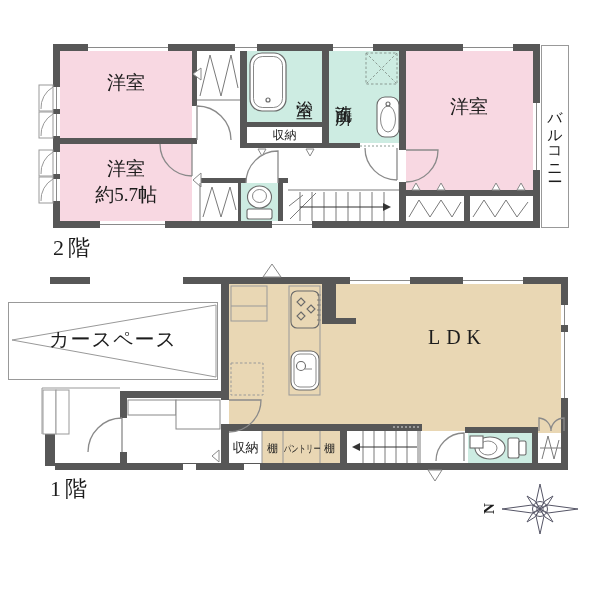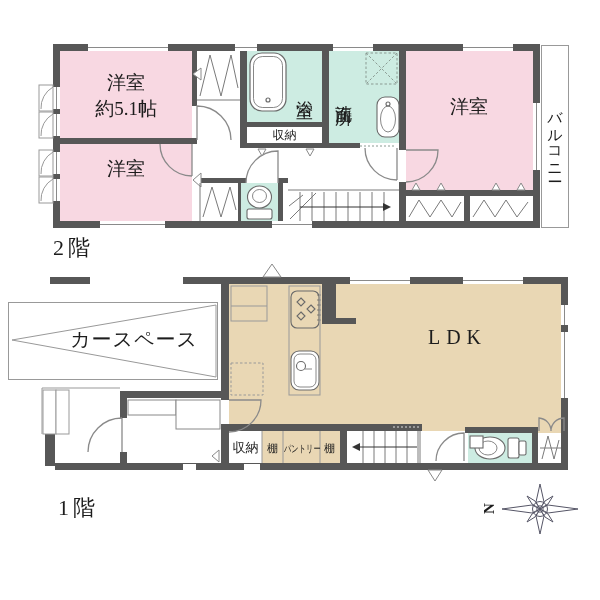--- a/index.html
+++ b/index.html
@@ -251,38 +251,38 @@
       <polygon points="527,496 532,504 540,509 535,501"></polygon>
       <polygon points="527,522 532,514 540,509 535,517"></polygon>
       <polygon points="553,522 548,514 540,509 545,517"></polygon>
       <circle cx="540" cy="509" r="7.5" fill="none"></circle>
       <circle cx="540" cy="509" r="3.2" fill="none"></circle>
     </g>
   </svg>
 
   <div class="lbl rm" style="left:66px;top:70px;width:120px;">
     <div>洋室</div>
-    <div>約5.1帖</div>
   </div>
   <div class="lbl rm" style="left:66px;top:156px;width:120px;">
     <div>洋室</div>
+    <div>約5.7帖</div>
   </div>
   <div class="lbl rm" style="left:409px;top:94px;width:120px;">
     <div>洋室</div>
   </div>
   <div class="vlbl" style="left:292px;top:58px;width:24px;height:62px;font-size:17px;">浴室</div>
   <div class="vlbl" style="left:331px;top:55px;width:24px;height:80px;font-size:17px;">洗面所</div>
   <div class="lbl small" style="left:247px;top:129px;width:75px;">収納</div>
   <div class="vlbl" style="left:544px;top:90px;width:20px;height:95px;font-size:15px;letter-spacing:1px;">バルコニー</div>
   <div class="lbl floorlbl" style="left:53px;top:233px;width:90px;">2階</div>
 
-  <div class="lbl" style="left:28px;top:326px;width:170px;font-size:20px;letter-spacing:1px;text-align:right;">カースペース</div>
+  <div class="lbl" style="left:28px;top:326px;width:170px;font-size:20px;letter-spacing:1px;">カースペース</div>
   <div class="lbl small" style="left:229px;top:441px;width:33px;font-size:13px;">収納</div>
   <div class="lbl small" style="left:262px;top:442px;width:21px;font-size:11px;">棚</div>
   <div class="lbl small pantry-t" style="left:284px;top:443px;width:48px;font-size:10px;text-align:left;">パントリー</div>
   <div class="lbl small" style="left:319px;top:442px;width:21px;font-size:11px;">棚</div>
   <div class="lbl" style="left:380px;top:324px;width:155px;">
     <div class="ldk1">LDK</div>
   </div>
-  <div class="lbl floorlbl" style="left:58px;top:474px;width:90px;margin-top:19px;">1階</div>
+  <div class="lbl floorlbl" style="left:50px;top:474px;width:90px;">1階</div>
 
   <div class="north" style="left:484px;top:500px;">N</div>
 </div>
 
 </body></html>

